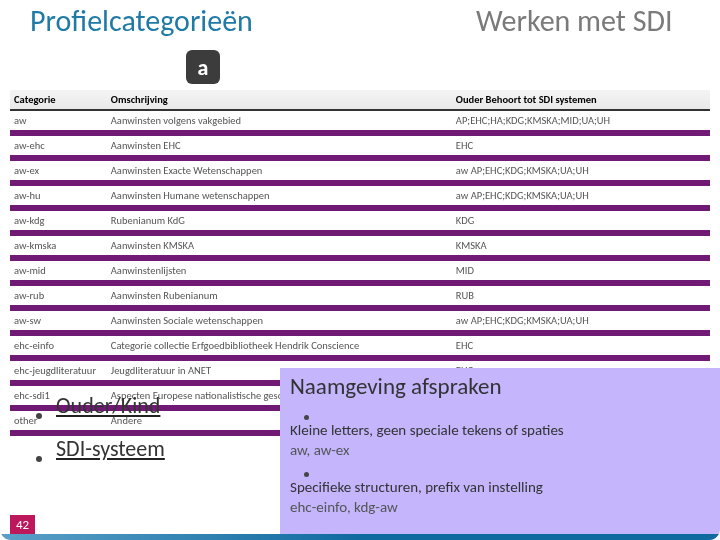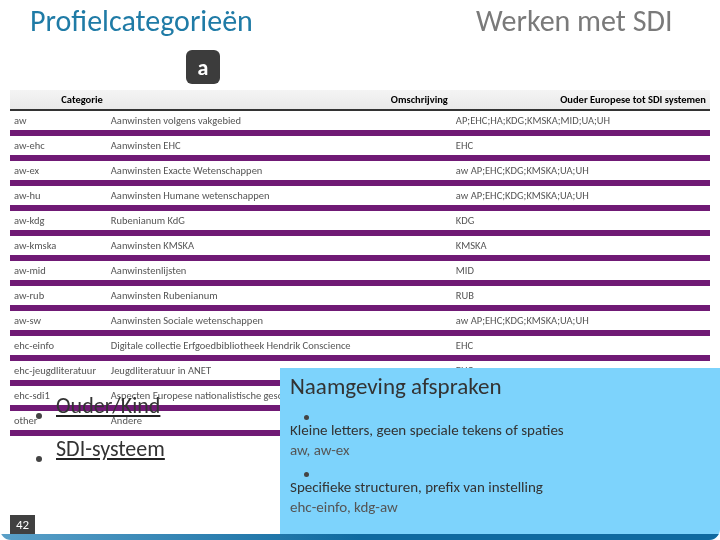--- a/index.html
+++ b/index.html
@@ -2,55 +2,55 @@
 <html><head>
 <meta charset="utf-8">
 <style>
   html,body{margin:0;padding:0;font-family:"Segoe UI","Calibri",sans-serif;background:#fff;color:#222;}
   .slide{position:relative;width:720px;height:540px;overflow:hidden;border-radius:11px;}
   .title-left{position:absolute;left:30px;top:2px;font-size:30px;color:#1f7ba6;}
   .title-right{position:absolute;left:440px;top:2px;font-size:30px;color:#7a7a7a;margin-left:36px;}
   .badge{position:absolute;left:186px;top:50px;width:34px;height:34px;border-radius:6px;background:#3c3c3c;color:#fff;font-size:22px;font-weight:600;display:flex;align-items:center;justify-content:center;}
   .table-wrap{position:absolute;left:10px;top:90px;width:700px;filter:blur(0.6px);}
   table{border-collapse:collapse;width:100%;font-size:10.5px;color:#555;table-layout:fixed;}
-  th{font-weight:700;color:#000;text-align:right;padding:3px 4px;border-bottom:2px solid #333;background:linear-gradient(#f4f4f4,#e9e9e9);}
+  th{font-weight:700;color:#000;text-align:left;padding:3px 4px;border-bottom:2px solid #333;background:linear-gradient(#f4f4f4,#e9e9e9);}
   td{padding:3px 4px;border-bottom:6px solid #701a75;white-space:nowrap;overflow:hidden;text-overflow:ellipsis;}
   .c0{width:70px;}
   .c1{width:270px;}
   .c2{width:200px;}
   .lower{position:absolute;left:0;top:368px;width:720px;display:flex;}
   .lower-left{width:280px;padding:8px 0 0 36px;}
   .lower-left .li{display:flex;align-items:flex-end;margin:16px 0;text-decoration:underline;}
   .lower-left .dot{width:6px;height:6px;border-radius:50%;background:#444;margin:12px 14px 0 0;flex:none;}
   .lower-left .txt{font-size:22px;color:#333;}
-  .lower-right{position:absolute;left:280px;top:0;width:440px;background:#7dd3fc;padding:4px 10px 20px 10px;box-sizing:border-box;height:172px;}
+  .lower-right{position:absolute;left:280px;top:0;width:440px;background:#c4b5fd;padding:4px 10px 20px 10px;box-sizing:border-box;height:172px;}
   .lr-title{font-size:23px;color:#333;margin-bottom:6px;}
   .lr-item{display:flex;margin:2px 0;flex-direction:column;}
   .lr-dot{width:5px;height:5px;background:#444;border-radius:50%;margin:9px 12px 0 14px;flex:none;}
   .lr-body{font-size:15px;color:#333;line-height:1.35;}
   .lr-sub{color:#555;}
-  .pagenum{position:absolute;left:10px;bottom:6px;background:#404040;color:#fff;font-size:13px;padding:2px 6px;}
+  .pagenum{position:absolute;left:10px;bottom:6px;background:#be185d;color:#fff;font-size:13px;padding:2px 6px;}
   .footer-line{position:absolute;left:0;bottom:0;height:6px;width:100%;background:linear-gradient(90deg,#5aa0c8,#0f6aa0 50%);}
 </style>
 </head>
 <body>
 
 <div class="slide">
 
   <div class="title-left">Profielcategorieën</div>
   <div class="title-right">Werken met SDI</div>
   <div class="badge">a</div>
 
   <div class="table-wrap">
     <table>
       <thead>
           <tr id="thead-row">
             <th class="c0">Categorie</th>
             <th class="c1">Omschrijving</th>
-            <th class="c2">Ouder Europese tot SDI systemen</th>
+            <th class="c2">Ouder Behoort tot SDI systemen</th>
           </tr>
         </thead>
       <tbody id="tbody">
           <tr>
             <td>aw</td>
             <td>Aanwinsten volgens vakgebied</td>
             <td>AP;EHC;HA;KDG;KMSKA;MID;UA;UH</td>
           </tr>
           <tr>
             <td>aw-ehc</td>
@@ -87,21 +87,21 @@
             <td>Aanwinsten Rubenianum</td>
             <td>RUB</td>
           </tr>
           <tr>
             <td>aw-sw</td>
             <td>Aanwinsten Sociale wetenschappen</td>
             <td>aw    AP;EHC;KDG;KMSKA;UA;UH</td>
           </tr>
           <tr>
             <td>ehc-einfo</td>
-            <td>Digitale collectie Erfgoedbibliotheek Hendrik Conscience</td>
+            <td>Categorie collectie Erfgoedbibliotheek Hendrik Conscience</td>
             <td>EHC</td>
           </tr>
           <tr>
             <td>ehc-jeugdliteratuur</td>
             <td>Jeugdliteratuur in ANET</td>
             <td>EHC</td>
           </tr>
           <tr>
             <td>ehc-sdi1</td>
             <td>Aspecten Europese nationalistische geschiedenis, 20ste eeuw, focus Wereldoorlogen en Lage Landen</td>

